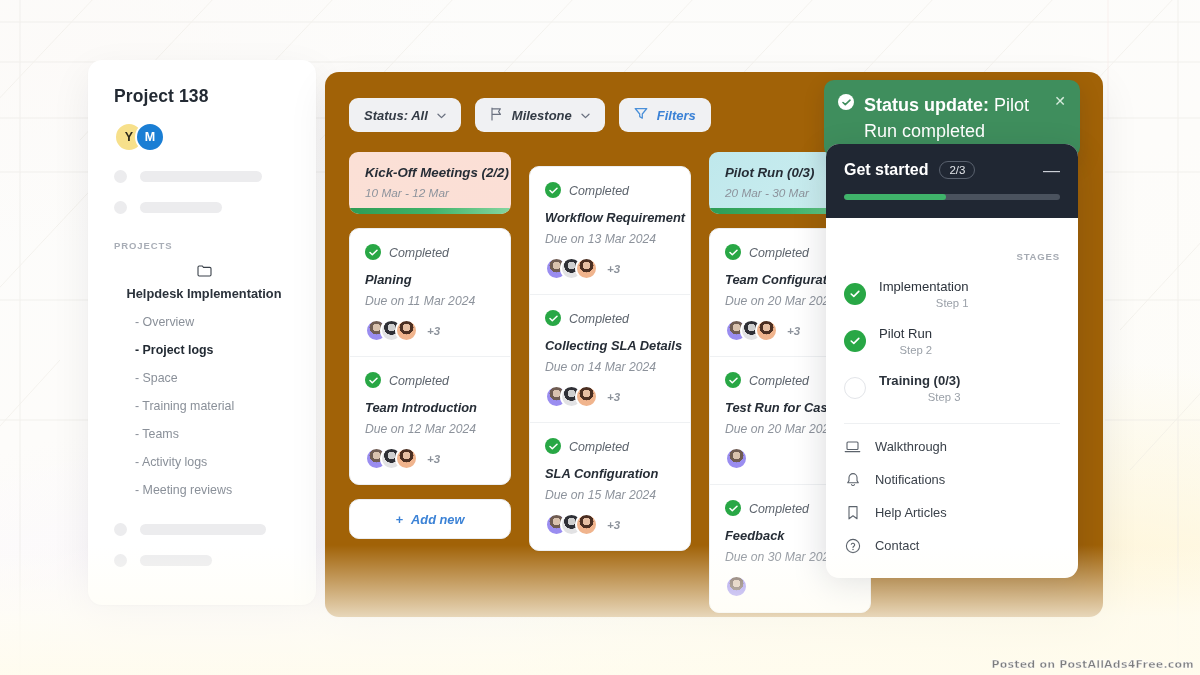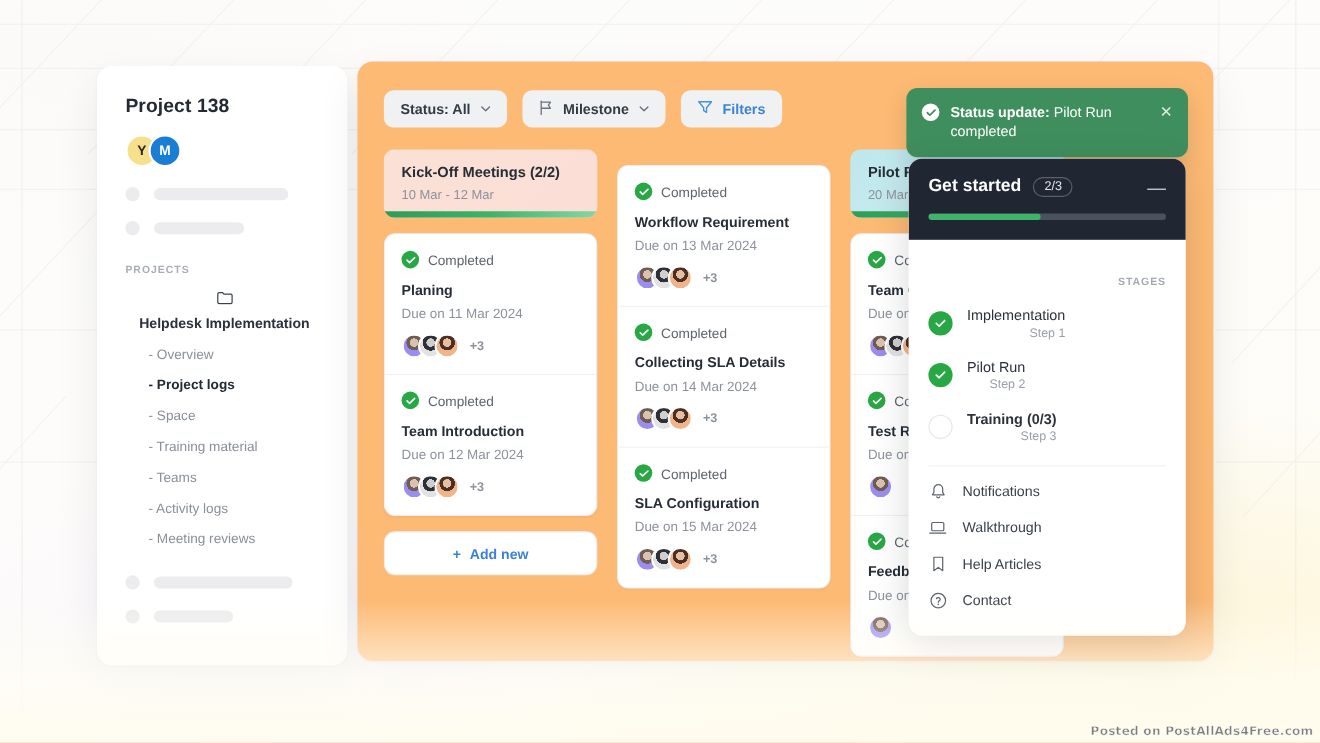--- a/index.html
+++ b/index.html
@@ -74,47 +74,48 @@
   .folder-ico { width: 15px; height: 13px; position: relative; flex: none; }
   .folder-ico svg { display: block; }
   .sub-item {
     margin-top: 14px; padding-left: 21px;
     font-size: 12.4px; color: #8a9099; white-space: nowrap;
   }
   .sub-item.active { color: #222a33; font-weight: 700; }
 
   
   .board {
-    position: absolute; left: 325px; top: 56px;
+    position: absolute; left: 325px; top: 72px;
     width: 778px; height: 545px;
-    background: #fdba74;
+    background: #a16207;
     border-radius: 14px;
     box-shadow: 0 1px 2px rgba(16,24,40,.04), 0 14px 40px rgba(16,24,40,.07);
     overflow: hidden;
+    font-style: italic;
   }
   .toolbar {
     display: flex; align-items: center; gap: 14px;
     padding: 26px 0 0 24px;
   }
   .chip {
     display: inline-flex; align-items: center; gap: 9px;
     height: 34px; padding: 0 15px;
     background: #f0f1f3; border-radius: 9px;
     font-size: 13px; font-weight: 700; color: #333b45;
     cursor: pointer; user-select: none;
   }
   .chip.filters { color: #3b82d6; }
   .caret { color: #6b7280; font-size: 10px; font-weight: 700; }
 
   .cols {
     display: flex; gap: 18px;
     padding: 20px 0 0 24px;
     height: 495px;
   }
-  .col { width: 194px; flex: none; }
+  .col { width: 162px; flex: none; }
 
   .col-head {
     position: relative;
     border-radius: 9px 9px 10px 10px;
     padding: 13px 16px 14px 16px;
     overflow: hidden;
   }
   .col-head .ch-title { font-size: 13.3px; font-weight: 700; color: #262d36; white-space: nowrap; }
   .col-head .ch-dates { margin-top: 6px; font-size: 11.8px; color: #8d939c; white-space: nowrap; }
   .col-head::after {
@@ -172,21 +173,21 @@
     background: #3f8e5d; border-radius: 10px;
     box-shadow: 0 8px 22px rgba(16,24,40,.14);
     padding: 13px 14px 13px 14px;
     display: flex; align-items: flex-start; gap: 10px;
     color: #fff;
   }
   .toast .t-ico {
     width: 16px; height: 16px; border-radius: 50%; background: #fff; flex: none;
     display: flex; align-items: center; justify-content: center; margin-top: 1px;
   }
-  .toast .t-body { font-size: 13px; line-height: 1.42; flex: 1; }
+  .toast .t-body { font-size: 18px; line-height: 1.42; flex: 1; }
   .toast .t-body b { font-weight: 700; }
   .toast .t-close { font-size: 14px; color: #d7ecdd; cursor: pointer; line-height: 1; margin-top: 1px; }
 
   
   .gs {
     position: absolute; left: 826px; top: 144px;
     width: 252px; height: 434px;
     border-radius: 13px;
     background: #fff;
     box-shadow: 0 10px 34px rgba(16,24,40,.16);
@@ -584,35 +585,35 @@
           <span class="stg-sub" style="display:block">Step 3</span>
         </span>
       </div>
 
       <div class="gs-div"></div>
     </div>
 
     <div class="gs-menu">
       <div class="menu-item">
         <span class="mi-ico">
+          <svg width="17" height="14" viewBox="0 0 17 14" fill="none">
+              <rect x="3" y="2" width="11" height="7.5" rx="1" stroke="#5c636c" stroke-width="1.1"></rect>
+              <path d="M1.2 11.6h14.6" stroke="#5c636c" stroke-width="1.1" stroke-linecap="round"></path>
+            </svg>
+        </span>
+        <span class="mi-label">Walkthrough</span>
+      </div>
+      <div class="menu-item">
+        <span class="mi-ico">
           <svg width="14" height="16" viewBox="0 0 14 16" fill="none">
               <path d="M7 1.6a4 4 0 0 0-4 4v3l-1.3 2.2h10.6L11 8.6v-3a4 4 0 0 0-4-4Z" stroke="#5c636c" stroke-width="1.1" stroke-linejoin="round"></path>
               <path d="M5.6 12.6a1.5 1.5 0 0 0 2.8 0" stroke="#5c636c" stroke-width="1.1" stroke-linecap="round"></path>
             </svg>
         </span>
         <span class="mi-label">Notifications</span>
-      </div>
-      <div class="menu-item">
-        <span class="mi-ico">
-          <svg width="17" height="14" viewBox="0 0 17 14" fill="none">
-              <rect x="3" y="2" width="11" height="7.5" rx="1" stroke="#5c636c" stroke-width="1.1"></rect>
-              <path d="M1.2 11.6h14.6" stroke="#5c636c" stroke-width="1.1" stroke-linecap="round"></path>
-            </svg>
-        </span>
-        <span class="mi-label">Walkthrough</span>
       </div>
       <div class="menu-item">
         <span class="mi-ico">
           <svg width="12" height="16" viewBox="0 0 12 16" fill="none">
               <path d="M2 1.6h8v12.2L6 10.8l-4 3V1.6Z" stroke="#5c636c" stroke-width="1.1" stroke-linejoin="round"></path>
             </svg>
         </span>
         <span class="mi-label">Help Articles</span>
       </div>
       <div class="menu-item">

